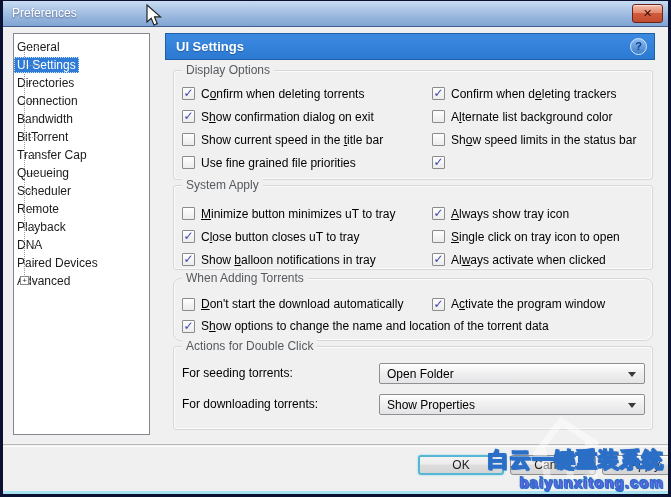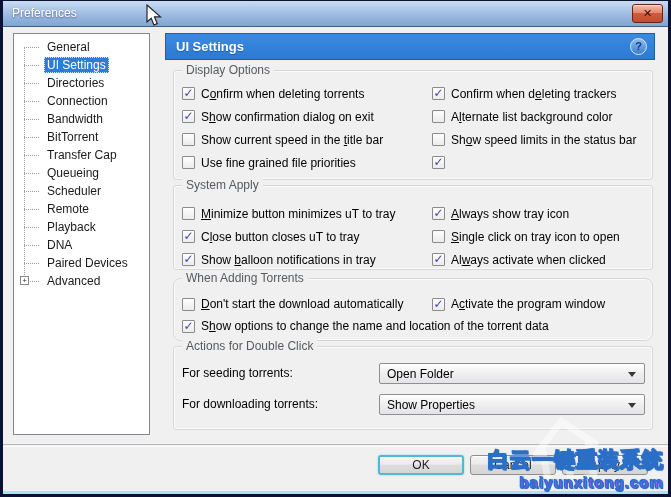--- a/index.html
+++ b/index.html
@@ -21,21 +21,21 @@
     background:linear-gradient(180deg,#f3bfae 0%,#e5886e 45%,#d15a3c 50%,#c14d30 100%);
     box-shadow:inset 0 1px 0 rgba(255,255,255,.55); }
   .cursor{ position:absolute; left:143px; top:3px; z-index:30; }
 
   
   .tree-box{ position:absolute; left:10px; top:32px; width:137px; height:402px;
     background:#fff; border:1px solid #828790; }
   ul.tree{ list-style:none; position:relative; padding-top:4px; }
   .vline{ position:absolute; left:10px; top:13px; height:234px;
     border-left:1px dotted #9a9a9a; }
-  ul.tree li{ position:relative; height:18px; line-height:18px; padding-left:30px;
+  ul.tree li{ position:relative; height:18px; line-height:18px; 
     font-size:12px; color:#1a1a1a; white-space:nowrap; }
   ul.tree li::before{ content:""; position:absolute; left:10px; top:9px; width:15px;
     border-top:1px dotted #9a9a9a; }
   ul.tree li.expandable::before{ left:16px; width:9px; }
   .expander{ position:absolute; left:6px; top:4px; width:9px; height:9px;
     background:#fff; border:1px solid #888; font-size:8px; line-height:7px;
     text-align:center; color:#333; }
   ul.tree li .tlabel{ padding:1px 3px; }
   ul.tree li.selected .tlabel{ background:#2f7cd8; color:#fff;
     outline:1px dotted #cfe2f7; outline-offset:-1px; }
@@ -89,21 +89,21 @@
     border-left:4px solid transparent; border-right:4px solid transparent;
     border-top:5px solid #3a3a3a; }
 
   
   .footer-sep{ position:absolute; left:0; right:0; top:443px; height:2px;
     border-top:1px solid #b9b9b9; box-shadow:0 1px 0 #fdfdfd; }
   .btn{ position:absolute; top:454px; width:86px; height:20px; font-size:12px;
     color:#1c1c1c; text-align:center; font-family:inherit;
     border:1px solid #8e8e8e; border-radius:3px;
     background:linear-gradient(180deg,#f4f4f4,#ebebeb 45%,#dddddd 50%,#d5d5d5);
-    box-shadow:inset 0 1px 0 rgba(255,255,255,.8); }
+    box-shadow:inset 0 1px 0 rgba(255,255,255,.8);margin-left:40px; }
   .btn-ok{ left:375px; border:2px solid #56b7d4; box-shadow:0 0 2px #7fd2e8; }
   .btn-cancel{ left:467px; }
   .btn-apply{ left:559px; }
 
   
   .bottom-strip{ position:absolute; left:0; right:0; bottom:0; height:3px;
     background:#a9e3f1; }
 
   
   .watermark{ position:absolute; right:4px; bottom:3px; z-index:20;

